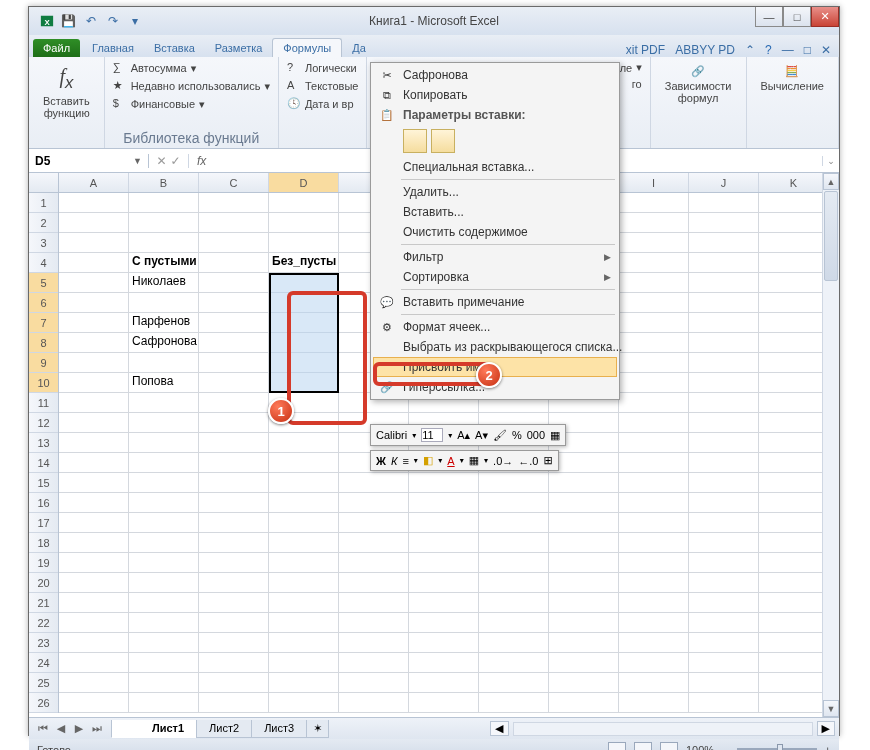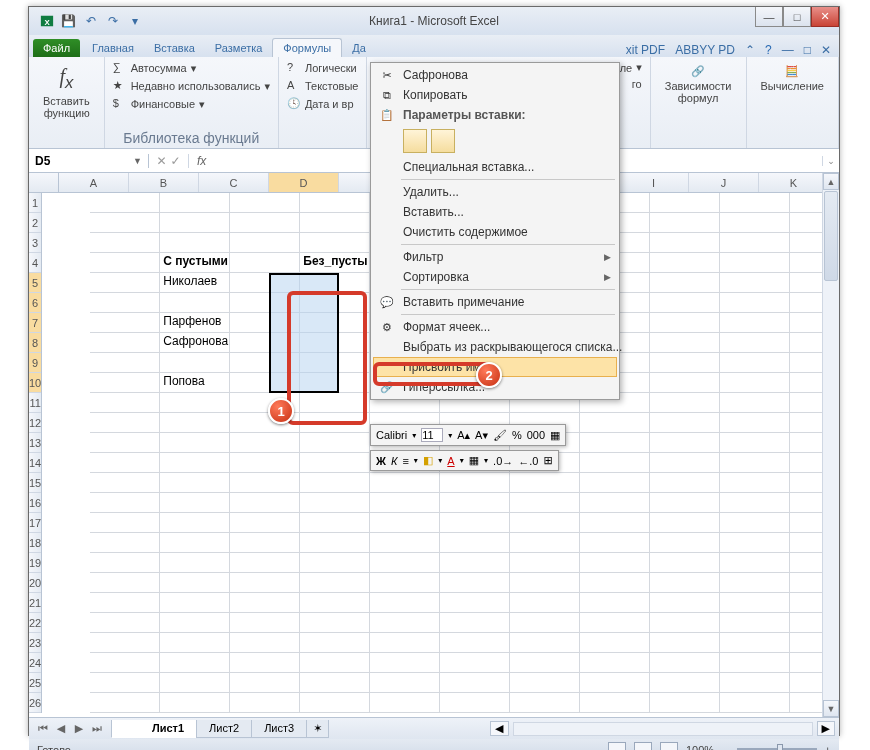--- a/index.html
+++ b/index.html
@@ -38,21 +38,21 @@
 .grid-area { position: relative; height: 544px; overflow: hidden; }
 .colhdr { height: 20px; display: flex; background: linear-gradient(#f5f7fb,#e4eaf2); border-bottom: 1px solid #b8c4d4; font-size: 11px; color: #555; }
 .colhdr .corner { width: 30px; border-right: 1px solid #b8c4d4; }
 .colhdr .ch { width: 70px; border-right: 1px solid #cfd7e3; display: flex; align-items: center; justify-content: center; }
 .colhdr .ch.sel { background: #f9dca0; }
 .rows { display: flex; }
 .rowhdr { width: 30px; background: linear-gradient(90deg,#f5f7fb,#e4eaf2); border-right: 1px solid #b8c4d4; font-size: 11px; color: #555; }
 .rowhdr .rh { height: 20px; border-bottom: 1px solid #cfd7e3; display: flex; align-items: center; justify-content: center; }
 .rowhdr .rh.sel { background: #f9dca0; }
 .cells { position: relative; }
-.row { display: flex; height: 20px; padding-left: 48px; }
+.row { display: flex; height: 20px; }
 .cell { width: 70px; height: 20px; border-right: 1px solid #d4d8de; border-bottom: 1px solid #d4d8de; font-size: 12px; padding: 1px 3px; overflow: hidden; white-space: nowrap; }
 .cell.bold { font-weight: bold; }
 .selection { position: absolute; border: 2px solid #000; background: rgba(180,210,240,.5); pointer-events: none; }
 
 .sheetbar { height: 22px; border-top: 1px solid #b8c4d4; display: flex; align-items: center; font-size: 11px; background: linear-gradient(#eef2f8,#dfe6f0); }
 .sheetbar .nav { display: flex; padding: 0 6px; gap: 2px; }
 .sheetbar .nav span { width: 16px; text-align: center; color: #666; }
 .sheetbar .sheets { display: flex; }
 .sheetbar .sheet { padding: 2px 12px; border: 1px solid #b8c4d4; border-top: none; background: #fff; margin-right: -1px; }
 .sheetbar .sheet.active { background: #fff; font-weight: bold; border-bottom: 1px solid #fff; padding-left: 40px; }

